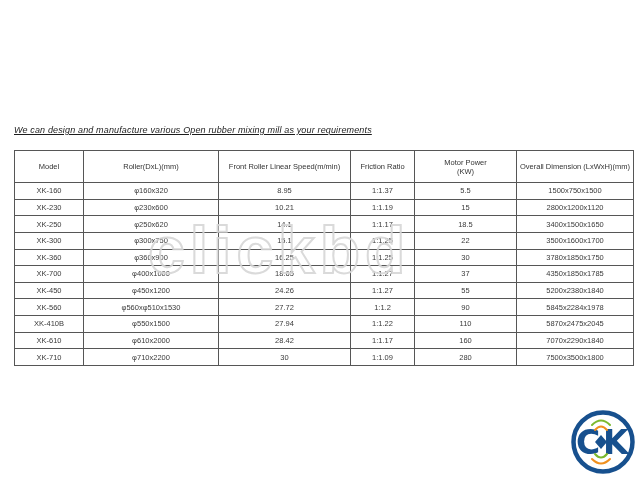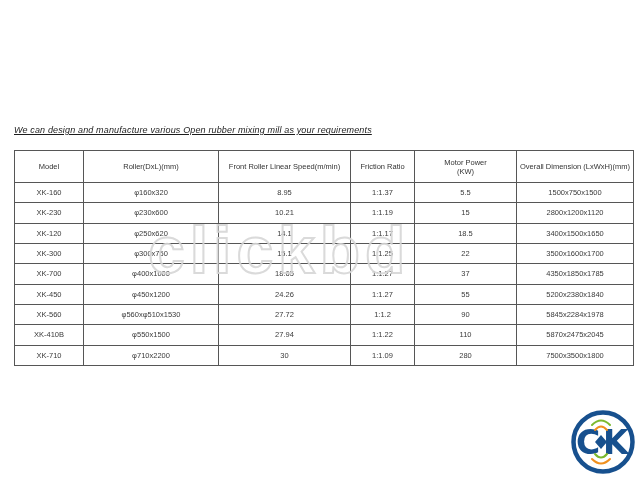--- a/index.html
+++ b/index.html
@@ -121,36 +121,44 @@
       </tr>
       <tr>
         <td>XK-230</td>
         <td>φ230x600</td>
         <td>10.21</td>
         <td>1:1.19</td>
         <td>15</td>
         <td>2800x1200x1120</td>
       </tr>
       <tr>
-        <td>XK-120</td>
+        <td>XK-250</td>
         <td>φ250x620</td>
         <td>14.1</td>
         <td>1:1.17</td>
         <td>18.5</td>
         <td>3400x1500x1650</td>
       </tr>
       <tr>
         <td>XK-300</td>
         <td>φ300x750</td>
         <td>15.1</td>
         <td>1:1.25</td>
         <td>22</td>
         <td>3500x1600x1700</td>
       </tr>
       <tr>
+        <td>XK-360</td>
+        <td>φ360x900</td>
+        <td>16.25</td>
+        <td>1:1.25</td>
+        <td>30</td>
+        <td>3780x1850x1750</td>
+      </tr>
+      <tr>
         <td>XK-700</td>
         <td>φ400x1000</td>
         <td>18.65</td>
         <td>1:1.27</td>
         <td>37</td>
         <td>4350x1850x1785</td>
       </tr>
       <tr>
         <td>XK-450</td>
         <td>φ450x1200</td>
@@ -167,20 +175,28 @@
         <td>90</td>
         <td>5845x2284x1978</td>
       </tr>
       <tr>
         <td>XK-410B</td>
         <td>φ550x1500</td>
         <td>27.94</td>
         <td>1:1.22</td>
         <td>110</td>
         <td>5870x2475x2045</td>
+      </tr>
+      <tr>
+        <td>XK-610</td>
+        <td>φ610x2000</td>
+        <td>28.42</td>
+        <td>1:1.17</td>
+        <td>160</td>
+        <td>7070x2290x1840</td>
       </tr>
       <tr>
         <td>XK-710</td>
         <td>φ710x2200</td>
         <td>30</td>
         <td>1:1.09</td>
         <td>280</td>
         <td>7500x3500x1800</td>
       </tr>
     </tbody>

